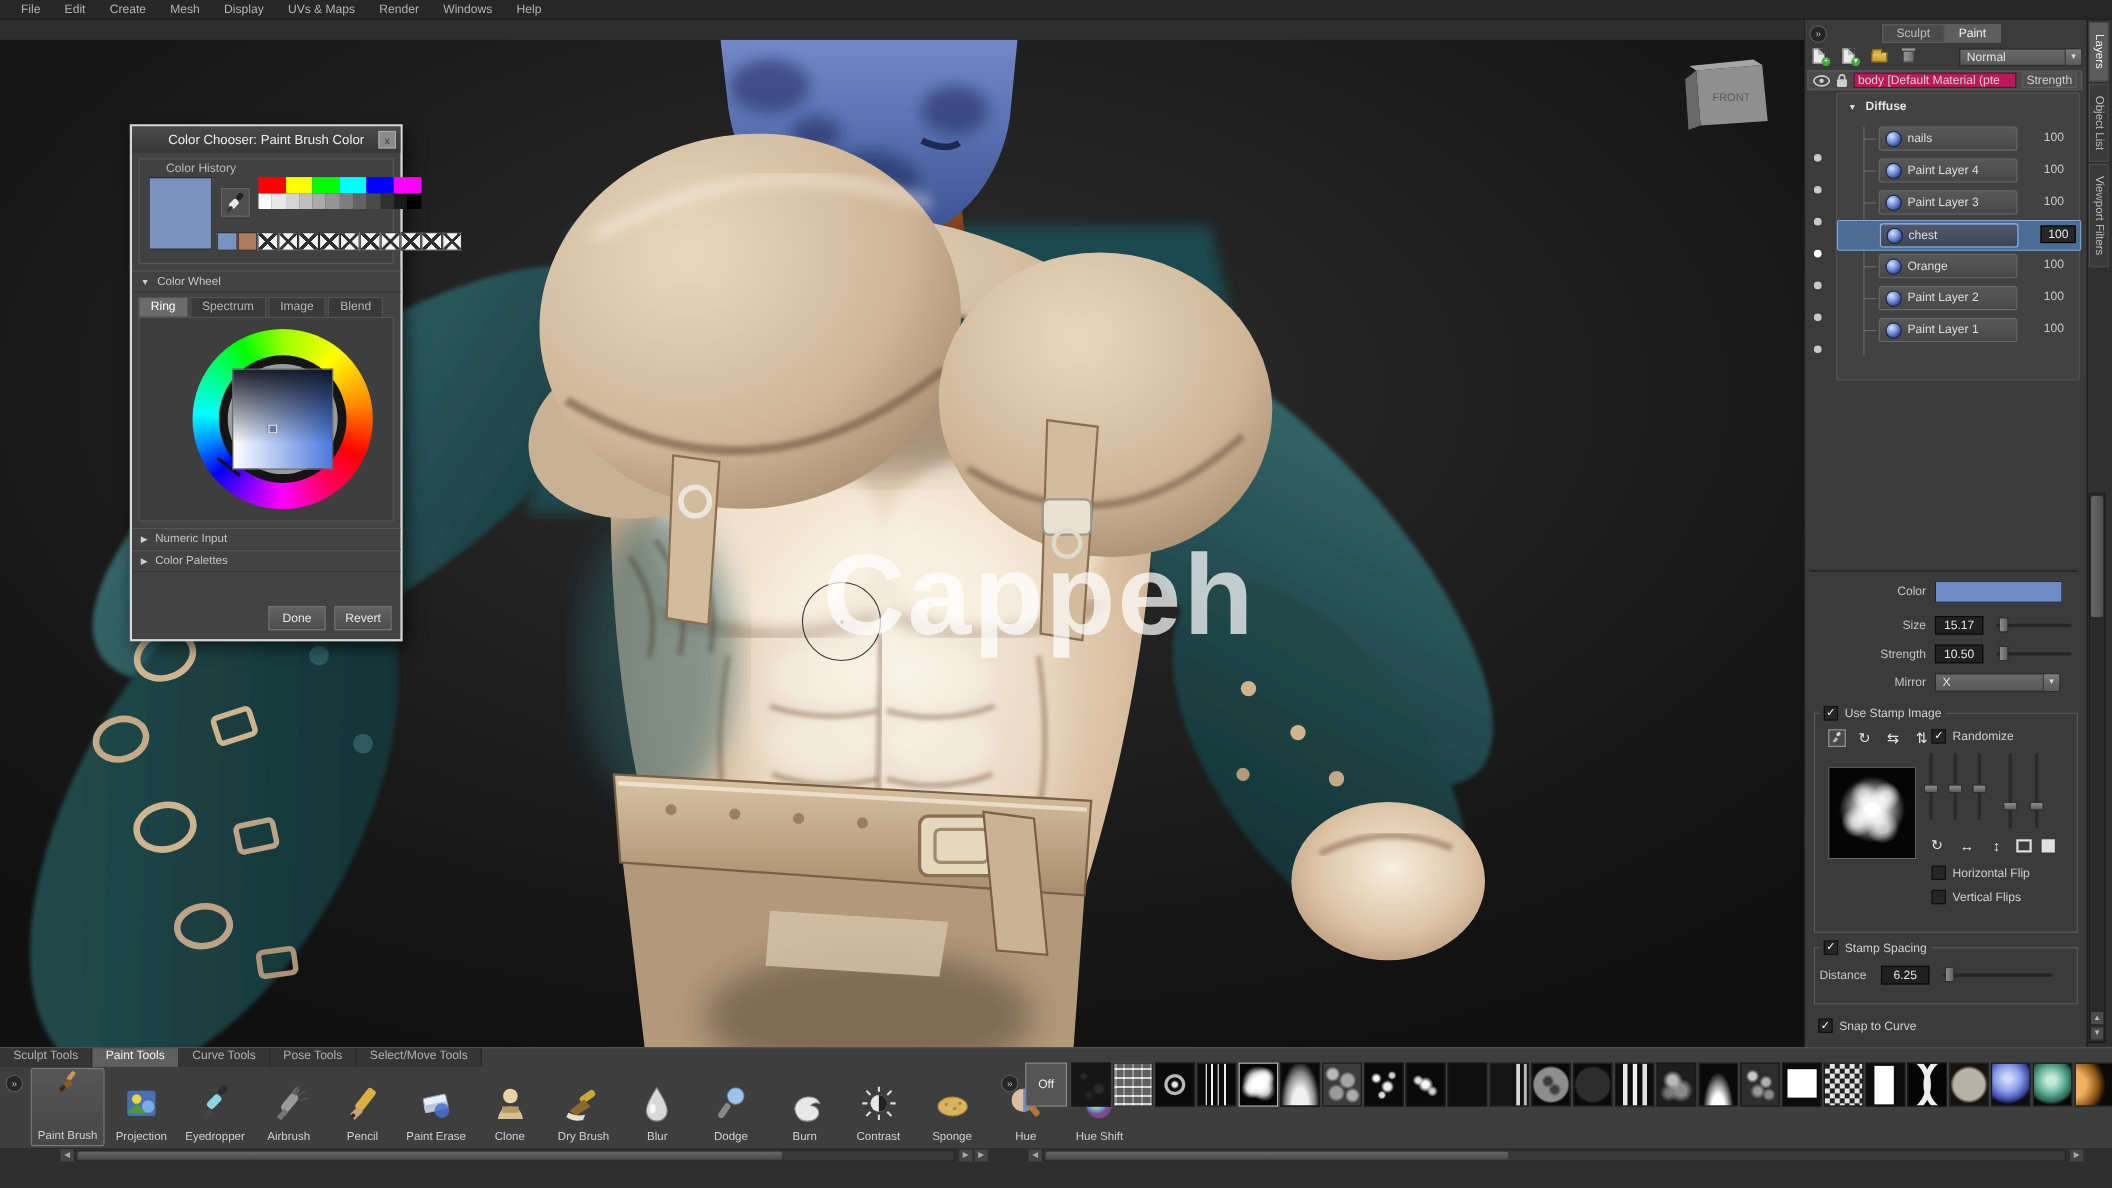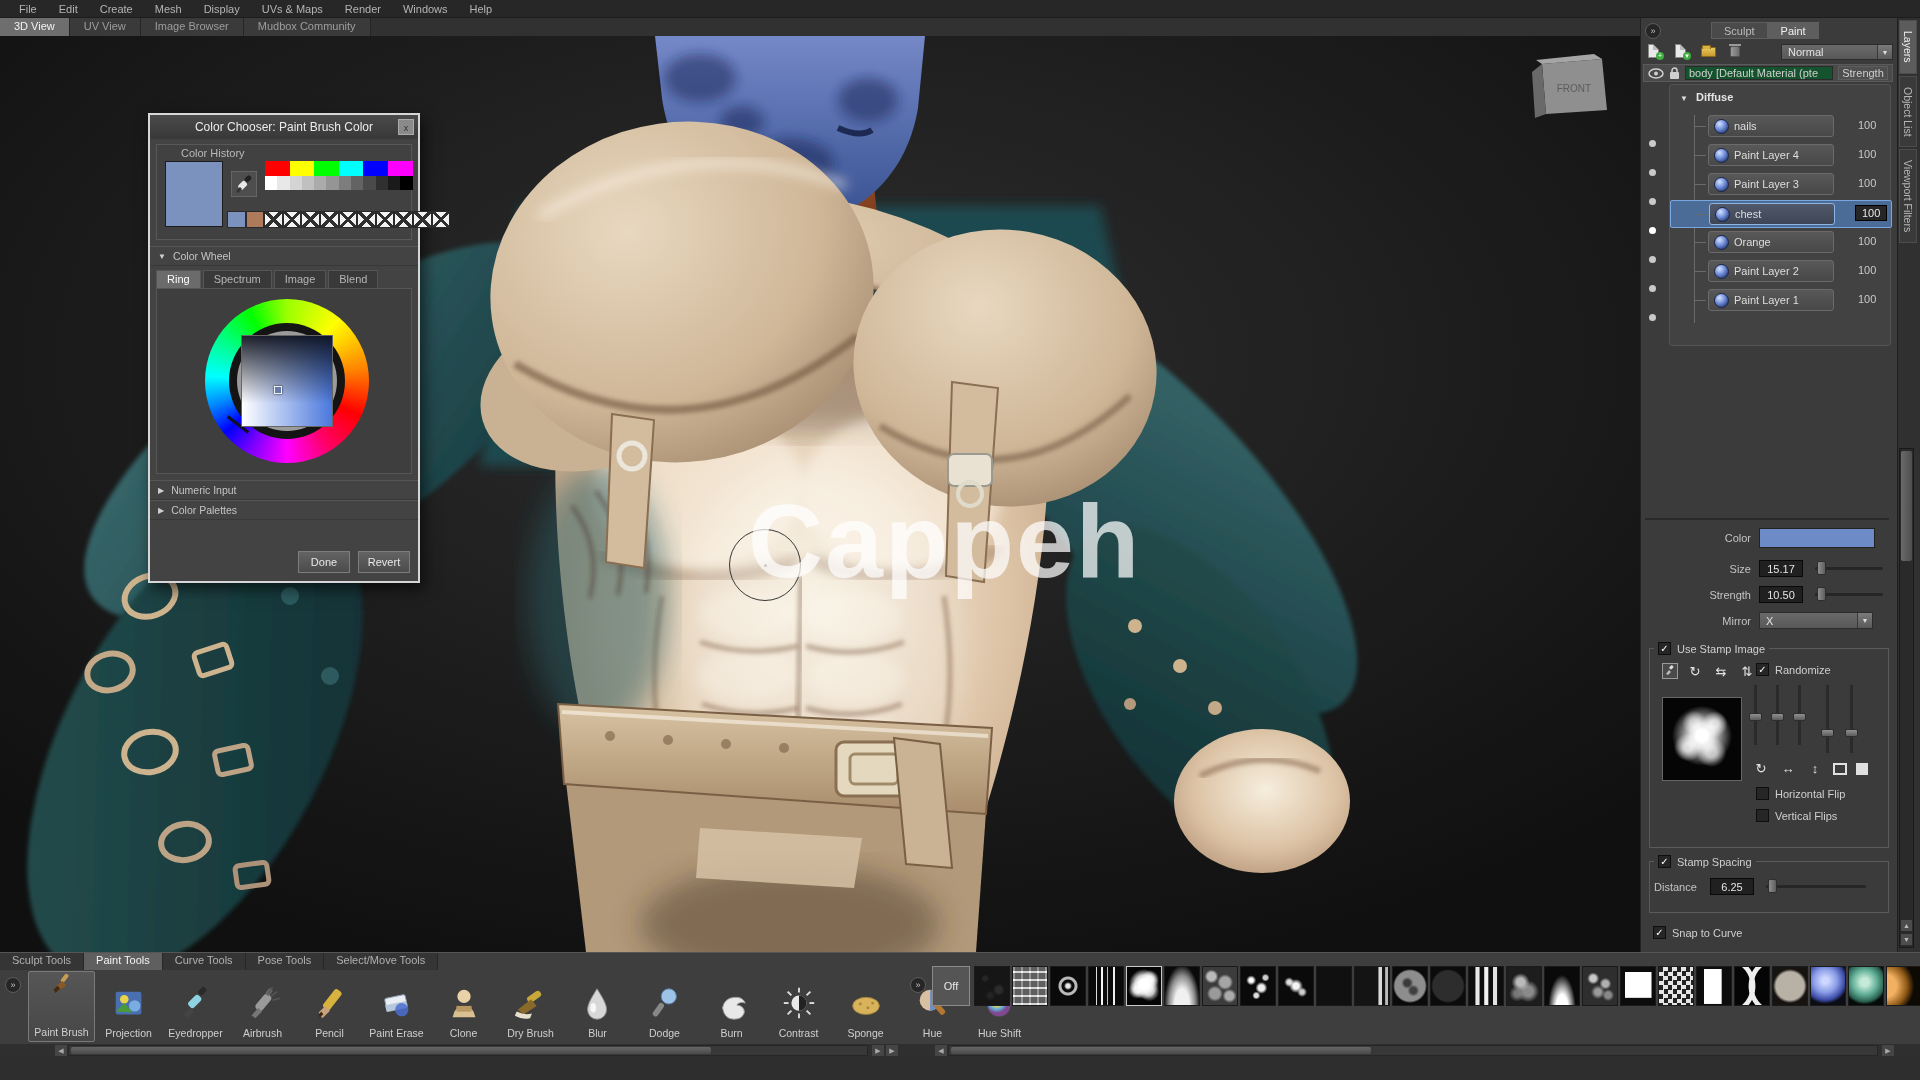--- a/index.html
+++ b/index.html
@@ -16,21 +16,21 @@
 
   
   .viewport { position:absolute; left:0; top:36px; width:1640px; height:916px; background:linear-gradient(#262626,#131313 70%,#0d0d0d); overflow:hidden; }
   .viewport svg.scene { position:absolute; left:0; top:0; }
   .watermark { position:absolute; left:748px; top:446px; font-size:104px; font-weight:700; color:rgba(255,255,255,.72); letter-spacing:2px; pointer-events:none; }
   .viewcube { position:absolute; left:1528px; top:16px; width:92px; height:70px; }
   .brush-cursor { position:absolute; left:729px; top:493px; width:72px; height:72px; border:1.5px solid rgba(35,35,35,.9); border-radius:50%; }
   .brush-cursor i { position:absolute; left:34px; top:34px; width:3px; height:3px; background:#5a3423; border-radius:50%; }
 
   
-  .dialog { position:absolute; left:118px; top:77px; width:272px; height:470px; background:#434343; border:2px solid #d7d7d7; box-shadow:4px 6px 14px rgba(0,0,0,.6);margin-left:30px; }
+  .dialog { position:absolute; left:118px; top:77px; width:248px; height:470px; background:#434343; border:2px solid #d7d7d7; box-shadow:4px 6px 14px rgba(0,0,0,.6); }
   .dlg-title { height:24px; background:linear-gradient(#4a4a4a,#383838); display:flex; align-items:center; justify-content:center; color:#ececec; font-size:12px; position:relative; }
   .dlg-close { position:absolute; right:4px; top:4px; width:16px; height:16px; background:#8a8a8a; color:#333; font-size:9px; line-height:16px; text-align:center; border:1px solid #aaa; }
   .grp { border:1px solid #585858; margin:5px 6px 0; position:relative; background:#414141; }
   .grp-label { position:absolute; left:24px; top:2px; font-size:11px; color:#b9b9b9; }
   .hist { height:96px; }
   .cur-swatch { position:absolute; left:8px; top:16px; width:58px; height:66px; border:1px solid #1d1d1d; }
   .dropper-btn { position:absolute; left:74px; top:26px; width:26px; height:26px; background:#4e4e4e; border:1px solid #666; }
   .pal { position:absolute; left:108px; top:16px; width:148px; }
   .pal-row { display:flex; }
   .pal-row .c1 { width:24.6px; height:15px; }
@@ -71,21 +71,21 @@
   .page:after { content:""; position:absolute; right:-1px; top:-1px; border:3px solid #3b3b3b; border-left-color:#bbb; border-bottom-color:#bbb; }
   .badge { position:absolute; right:0; bottom:0; width:8px; height:8px; border-radius:50%; background:#3fae3f; color:#fff; font-size:7px; line-height:8px; text-align:center; }
   .folder { position:absolute; left:1px; top:4px; width:15px; height:10px; background:linear-gradient(#e8c85a,#c89a2e); border:1px solid #8a6a1a; border-radius:1px; }
   .folder:before { content:""; position:absolute; left:0; top:-3px; width:7px; height:3px; background:#d8b244; border:1px solid #8a6a1a; border-bottom:none; }
   .trash { position:absolute; left:3px; top:3px; width:10px; height:11px; background:linear-gradient(90deg,#9a9a9a,#6e6e6e); border-radius:2px 2px 1px 1px; border:1px solid #555; }
   .trash:before { content:""; position:absolute; left:-2px; top:-3px; width:12px; height:2px; background:#9a9a9a; }
   .dd { background:linear-gradient(#6a6a6a,#585858); border:1px solid #2c2c2c; color:#e2e2e2; display:flex; align-items:center; padding:0 6px; position:relative; }
   .dd .dd-arr { position:absolute; right:0; top:0; bottom:0; width:15px; background:linear-gradient(#7a7a7a,#5a5a5a); border-left:1px solid #3a3a3a; color:#ddd; font-size:7px; text-align:center; line-height:15px; }
   .blend-dd { position:absolute; left:140px; top:26px; width:112px; height:16px; }
   .lay-head { position:absolute; left:2px; top:46px; width:250px; height:18px; background:#4a4a4a; border:1px solid #5a5a5a; display:flex; align-items:center; gap:5px; padding:0 4px; color:#cfcfcf; }
-  .lay-head .name-f { width:148px; height:14px; background:#14532d; border:1px solid #2a2a2a; overflow:hidden; white-space:nowrap; padding:0 3px; line-height:13px; }
+  .lay-head .name-f { width:148px; height:14px; background:#be185d; border:1px solid #2a2a2a; overflow:hidden; white-space:nowrap; padding:0 3px; line-height:13px; }
   .lay-head .str-f { width:50px; height:14px; background:#4f4f4f; border:1px solid #5f5f5f; text-align:center; line-height:13px; }
   .tree { position:absolute; left:28px; top:66px; width:222px; height:262px; background:#424242; border:1px solid #535353; border-radius:3px; }
   .tree-vline { position:absolute; left:24px; top:30px; width:1px; height:208px; background:#6a6a6a; }
   .grp-row { position:absolute; left:10px; top:6px; color:#e4e4e4; font-weight:bold; }
   .grp-row .arr { font-size:8px; margin-right:5px; color:#ddd; }
   .lrow { position:absolute; left:0; width:222px; height:28px; }
   .lrow .stub { position:absolute; left:24px; top:13px; width:12px; height:1px; background:#6a6a6a; }
   .pill { position:absolute; left:38px; top:2px; width:126px; height:22px; background:linear-gradient(#585858,#484848); border:1px solid #6a6a6a; border-radius:3px; display:flex; align-items:center; gap:5px; padding:0 5px; color:#dedede; }
   .sphere { width:15px; height:15px; border-radius:50%; background:radial-gradient(circle at 35% 30%, #d5e2ff, #6e8cd8 45%, #23356b 85%); border:1px solid #1a2547; flex:none; }
   .lval { position:absolute; left:172px; top:6px; color:#c9c9c9;margin-left:16px; }
@@ -191,26 +191,20 @@
       <span>Edit</span>
       <span>Create</span>
       <span>Mesh</span>
       <span>Display</span>
       <span>UVs &amp; Maps</span>
       <span>Render</span>
       <span>Windows</span>
       <span>Help</span>
     </div>
 
-  <div class="tabbar" id="tabbar">
-      <div class="vtab active">3D View</div>
-      <div class="vtab">UV View</div>
-      <div class="vtab">Image Browser</div>
-      <div class="vtab">Mudbox Community</div>
-    </div>
 
   <div class="viewport">
     <svg class="scene" width="1640" height="916" viewBox="0 0 1640 916">
       <defs>
         <radialGradient id="glow" cx="50%" cy="35%" r="70%">
           <stop offset="0%" stop-color="#2e2e2e"></stop>
             <stop offset="100%" stop-color="#101010"></stop>
         </radialGradient>
         <radialGradient id="skin" cx="52%" cy="42%" r="75%">
           <stop offset="0%" stop-color="#f6eedd"></stop>

